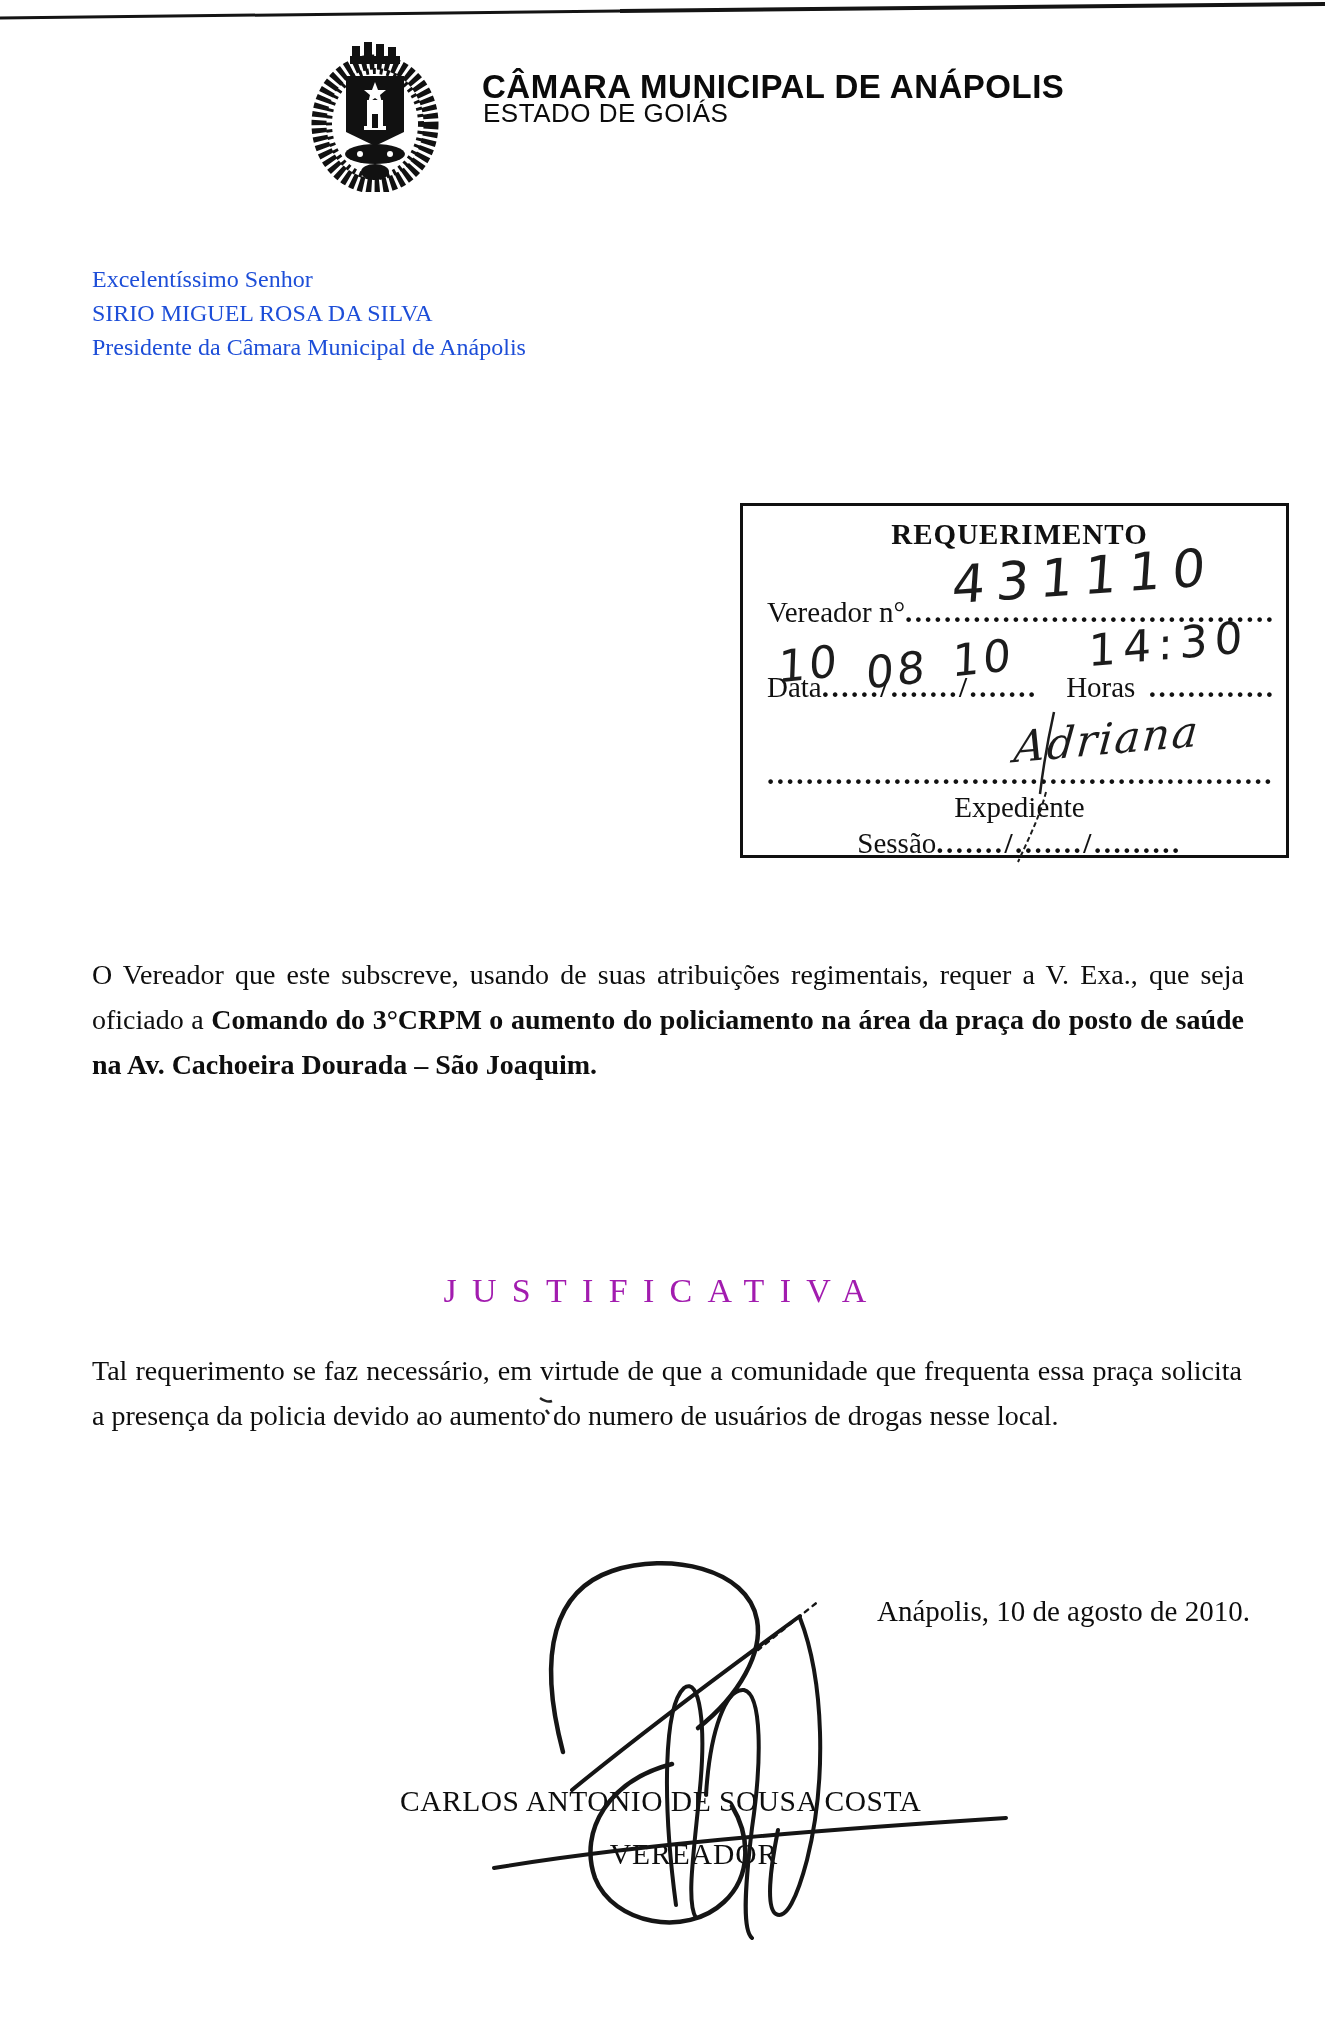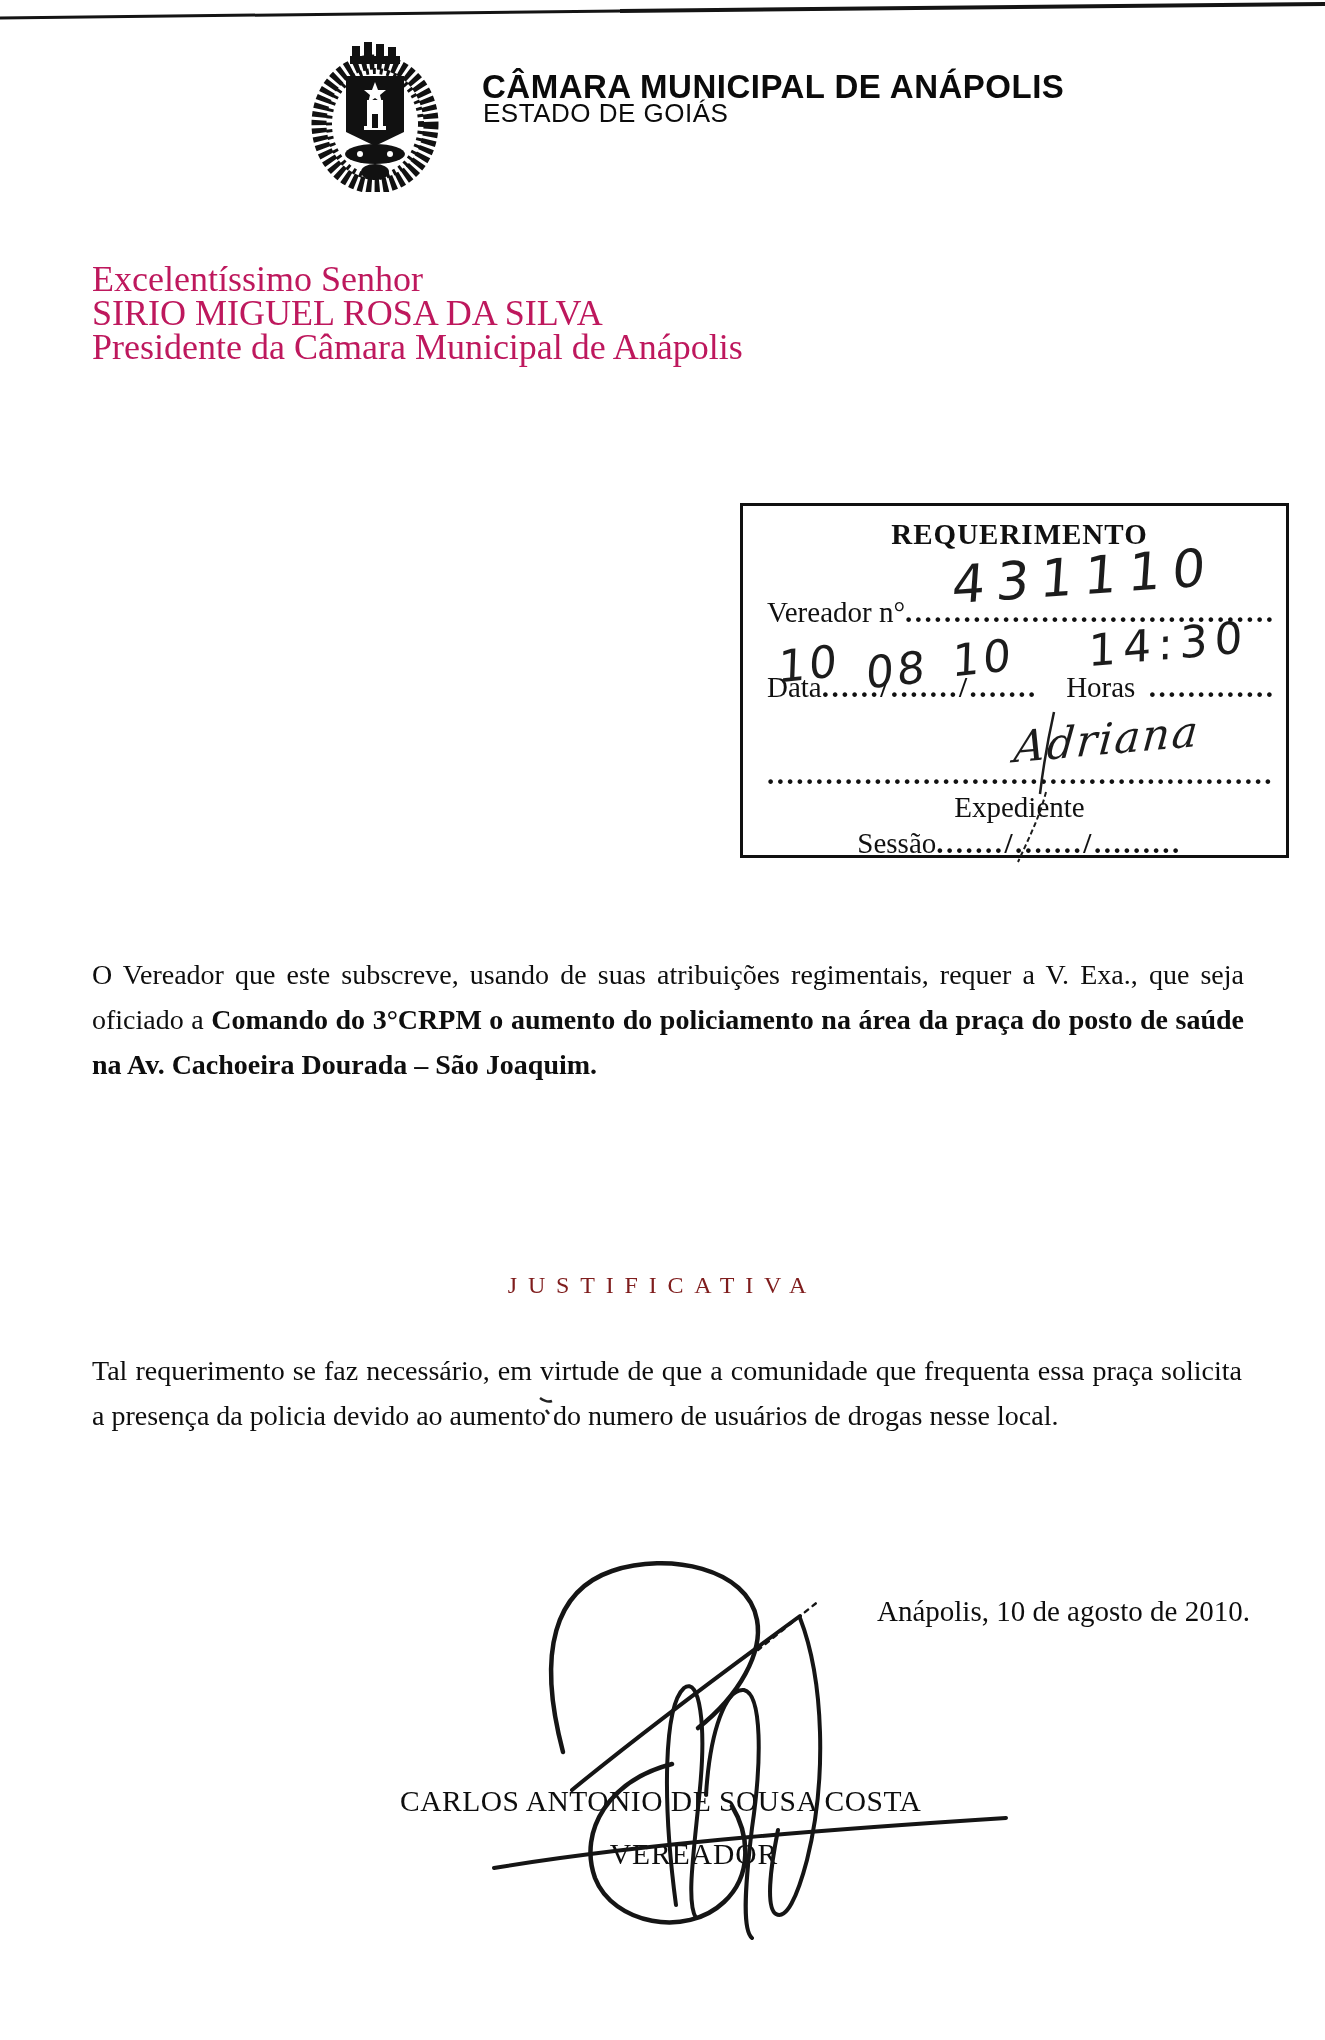--- a/index.html
+++ b/index.html
@@ -6,35 +6,35 @@
   .page{
     position:relative;width:1325px;height:2040px;background:#ffffff;
     margin:0 auto;overflow:hidden;color:#101010;
     font-family:"Liberation Serif","DejaVu Serif",serif;
   }
   .abs{position:absolute;}
   
   .org-name{font-family:"Liberation Sans","DejaVu Sans",sans-serif;font-weight:bold;font-size:33px;letter-spacing:0.5px;color:#0b0b0b;}
   .org-sub{font-family:"Liberation Sans","DejaVu Sans",sans-serif;font-size:26px;letter-spacing:0.5px;color:#0b0b0b;}
   
-  .addressee{font-size:36px;line-height:34px;color:#be185d;}
+  .addressee{font-size:24px;line-height:34px;color:#1d4ed8;}
   
   .pbox{left:740px;top:503px;width:549px;height:355px;border:3px solid #101010;box-sizing:border-box;overflow:hidden;text-align:center;}
   .pbox .row{position:absolute;left:24px;right:14px;white-space:nowrap;overflow:hidden;font-size:29px;color:#111;}
   .pbox-title{font-weight:bold;font-size:32px;letter-spacing:1px;}
   .dots{letter-spacing:2.5px;font-weight:bold;}
   
   .hw{position:absolute;font-family:"DejaVu Sans",sans-serif;color:#1c1c1c;white-space:nowrap;z-index:5;}
   .hw-proto{font-size:52px;letter-spacing:11px;transform:rotate(-4deg) skewX(-8deg);font-weight:400;}
   .hw-num{font-size:44px;transform:rotate(-6deg) skewX(-8deg);letter-spacing:3px;}
   .hw-time{font-size:44px;transform:rotate(-5deg) skewX(-6deg);letter-spacing:7px;}
   .hw-clerk{font-family:"DejaVu Serif",serif;font-style:italic;font-size:43px;transform:rotate(-5deg) skewX(-10deg);letter-spacing:2px;}
   
   .para{font-size:28px;line-height:45px;text-align:justify;color:#0e0e0e;}
-  .just-head{font-size:24px;letter-spacing:0.45em;text-align:center;color:#7f1d1d;}
+  .just-head{font-size:34px;letter-spacing:0.45em;text-align:center;color:#a21caf;}
   .closing-date{font-size:29px;color:#0e0e0e;}
   .signer{font-size:29.5px;letter-spacing:0.5px;color:#0e0e0e;white-space:nowrap;}
   .signer-title{font-size:29.5px;letter-spacing:1px;text-align:center;color:#0e0e0e;}
   .overlay{position:absolute;left:0;top:0;width:1325px;height:2040px;pointer-events:none;z-index:6;}
   b{font-weight:bold;}
 </style>
 </head>
 <body>
 
 <div class="page">

